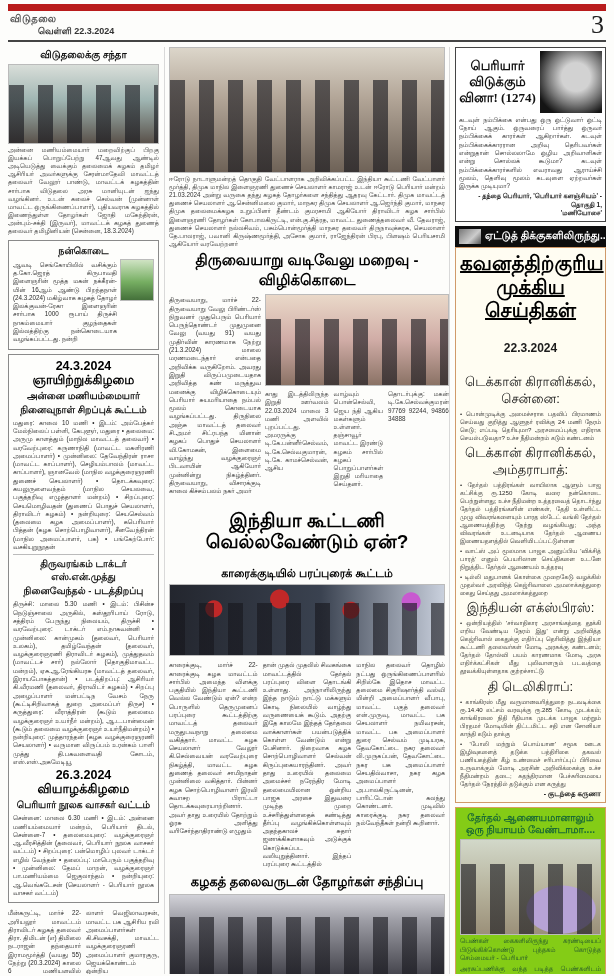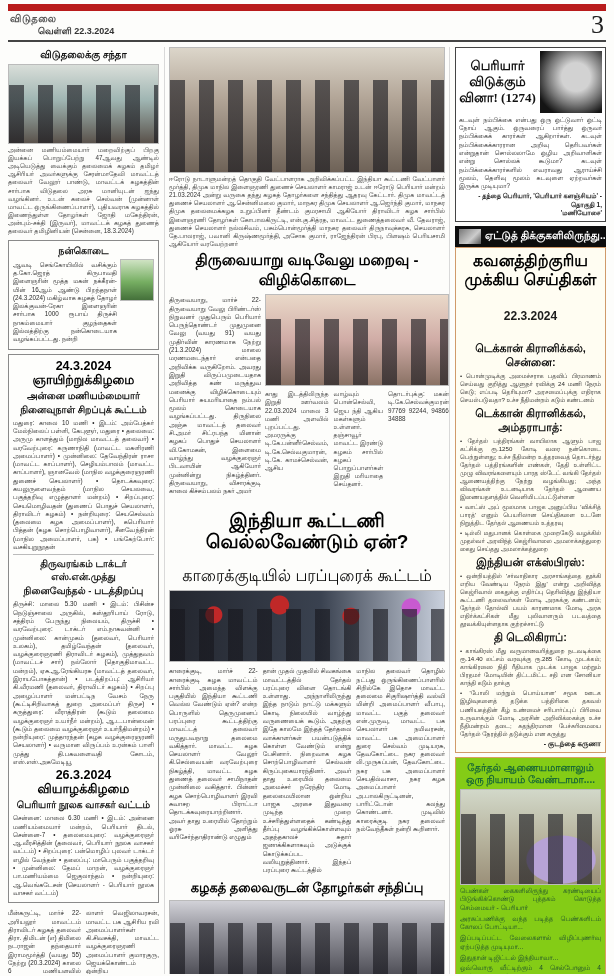--- a/index.html
+++ b/index.html
@@ -21,21 +21,21 @@
   .col{overflow:hidden;height:100%;}
   .col-left{width:152px;}
   .col-mid{width:288px;border-left:1px solid #d9d9d9;border-right:1px solid #d9d9d9;padding:0 4px;}
   .col-right{width:152px;}
   
   .body{font-size:6.3px;line-height:1.32;text-align:justify;color:#2a2a2a;margin:2px 0;}
   .caption{font-size:6.3px;line-height:1.3;text-align:justify;color:#333;margin:2px 0;}
   .h-small{font-size:10px;font-weight:bold;text-align:center;margin:2px 0;color:#111;}
   .h-mid{font-size:15px;font-weight:bold;text-align:center;margin:3px 0;color:#000;}
   .h-big{font-size:19px;font-weight:bold;text-align:center;margin:14px 0;color:#000;line-height:1.1;}
-  .h-sub{font-size:16px;font-weight:normal;text-align:center;margin:11px 0 3px 0;color:#000;}
+  .h-sub{font-size:11px;font-weight:bold;text-align:center;margin:11px 0 3px 0;color:#000;}
   .twocol{display:flex;gap:5px;}
   .twocol>div{flex:1;}
   .threecol{display:flex;gap:5px;}
   .threecol>div{flex:1;}
   
   .photo{position:relative;width:100%;background:#a89a8c;overflow:hidden;border:1px solid #bbb;}
   .people::after{content:"";position:absolute;left:0;right:0;bottom:0;height:74%;
     background:repeating-linear-gradient(90deg,rgba(22,22,28,.62) 0 15px,rgba(22,22,28,0) 15px 29px);}
   .ph-subscription{background:linear-gradient(180deg,#d9ded9 0%,#9fb5b2 45%,#5a524b 100%);}
   .ph-group{background:linear-gradient(180deg,#dcd6ca 0%,#b3a698 40%,#6e6257 100%);}
@@ -67,23 +67,23 @@
   .periyar-box{border:1px solid #444;padding:3px;background:#fff;}
   .periyar-head{display:flex;gap:4px;align-items:stretch;}
   .periyar-title{flex:1;font-family:"Liberation Serif",serif;font-size:13px;font-weight:bold;
     text-align:center;align-self:center;line-height:1.2;color:#111;}
   .attrib{font-size:6.5px;font-weight:bold;text-align:right;color:#222;margin-top:2px;line-height:1.3;}
   .banner{display:flex;align-items:center;gap:4px;background:#0d0d0d;color:#fff;
     margin:4px 0 0 0;padding:2px 4px;height:21px;}
   .banner-icon{width:22px;height:15px;background:linear-gradient(135deg,#777,#ccc 60%,#555);flex:none;}
   .banner-text{font-size:10.5px;font-weight:bold;white-space:nowrap;}
   .digest{border:1px solid #d09a6a;background:#fffdf2;padding:3px 4px;margin:0 0 4px 0;}
-  .digest-title{font-size:16px;font-weight:bold;text-align:center;line-height:1.15;color:#000;margin:1px 0;}
+  .digest-title{font-size:20px;font-weight:bold;text-align:center;line-height:1.15;color:#000;margin:1px 0;text-decoration:underline;}
   .digest-date{font-size:12px;font-weight:bold;text-align:center;margin:19px 0;}
-  .digest-src{font-size:11px;font-weight:bold;text-align:center;margin:3px 0 1px 0;color:#111;}
+  .digest-src{font-size:13px;font-weight:normal;text-align:center;margin:3px 0 1px 0;color:#111;}
   .digest .body{font-size:6.1px;}
   .byline{font-size:7px;font-weight:bold;text-align:right;margin-top:2px;}
   .kolam-box{background:#84cc16;border:1px solid #d8a060;padding:3px 4px;margin:0 0 4px 0;}
   .kolam-title{font-size:10px;font-weight:bold;text-align:center;color:#1c6b34;line-height:1.25;margin:1px 0 2px 0;}
   .kolam-box .body{color:#1c4d2e;font-size:6.6px;}
   .gst-box{background:#1b5233;border:2px solid #0e3520;outline:1px solid #b44;padding:3px 4px;margin:0;}
   .gst-title{font-size:11px;font-weight:bold;color:#fff;text-align:center;
     border-bottom:1px solid #e6e6e6;padding-bottom:2px;margin-bottom:3px;}
 </style>
 </head>

